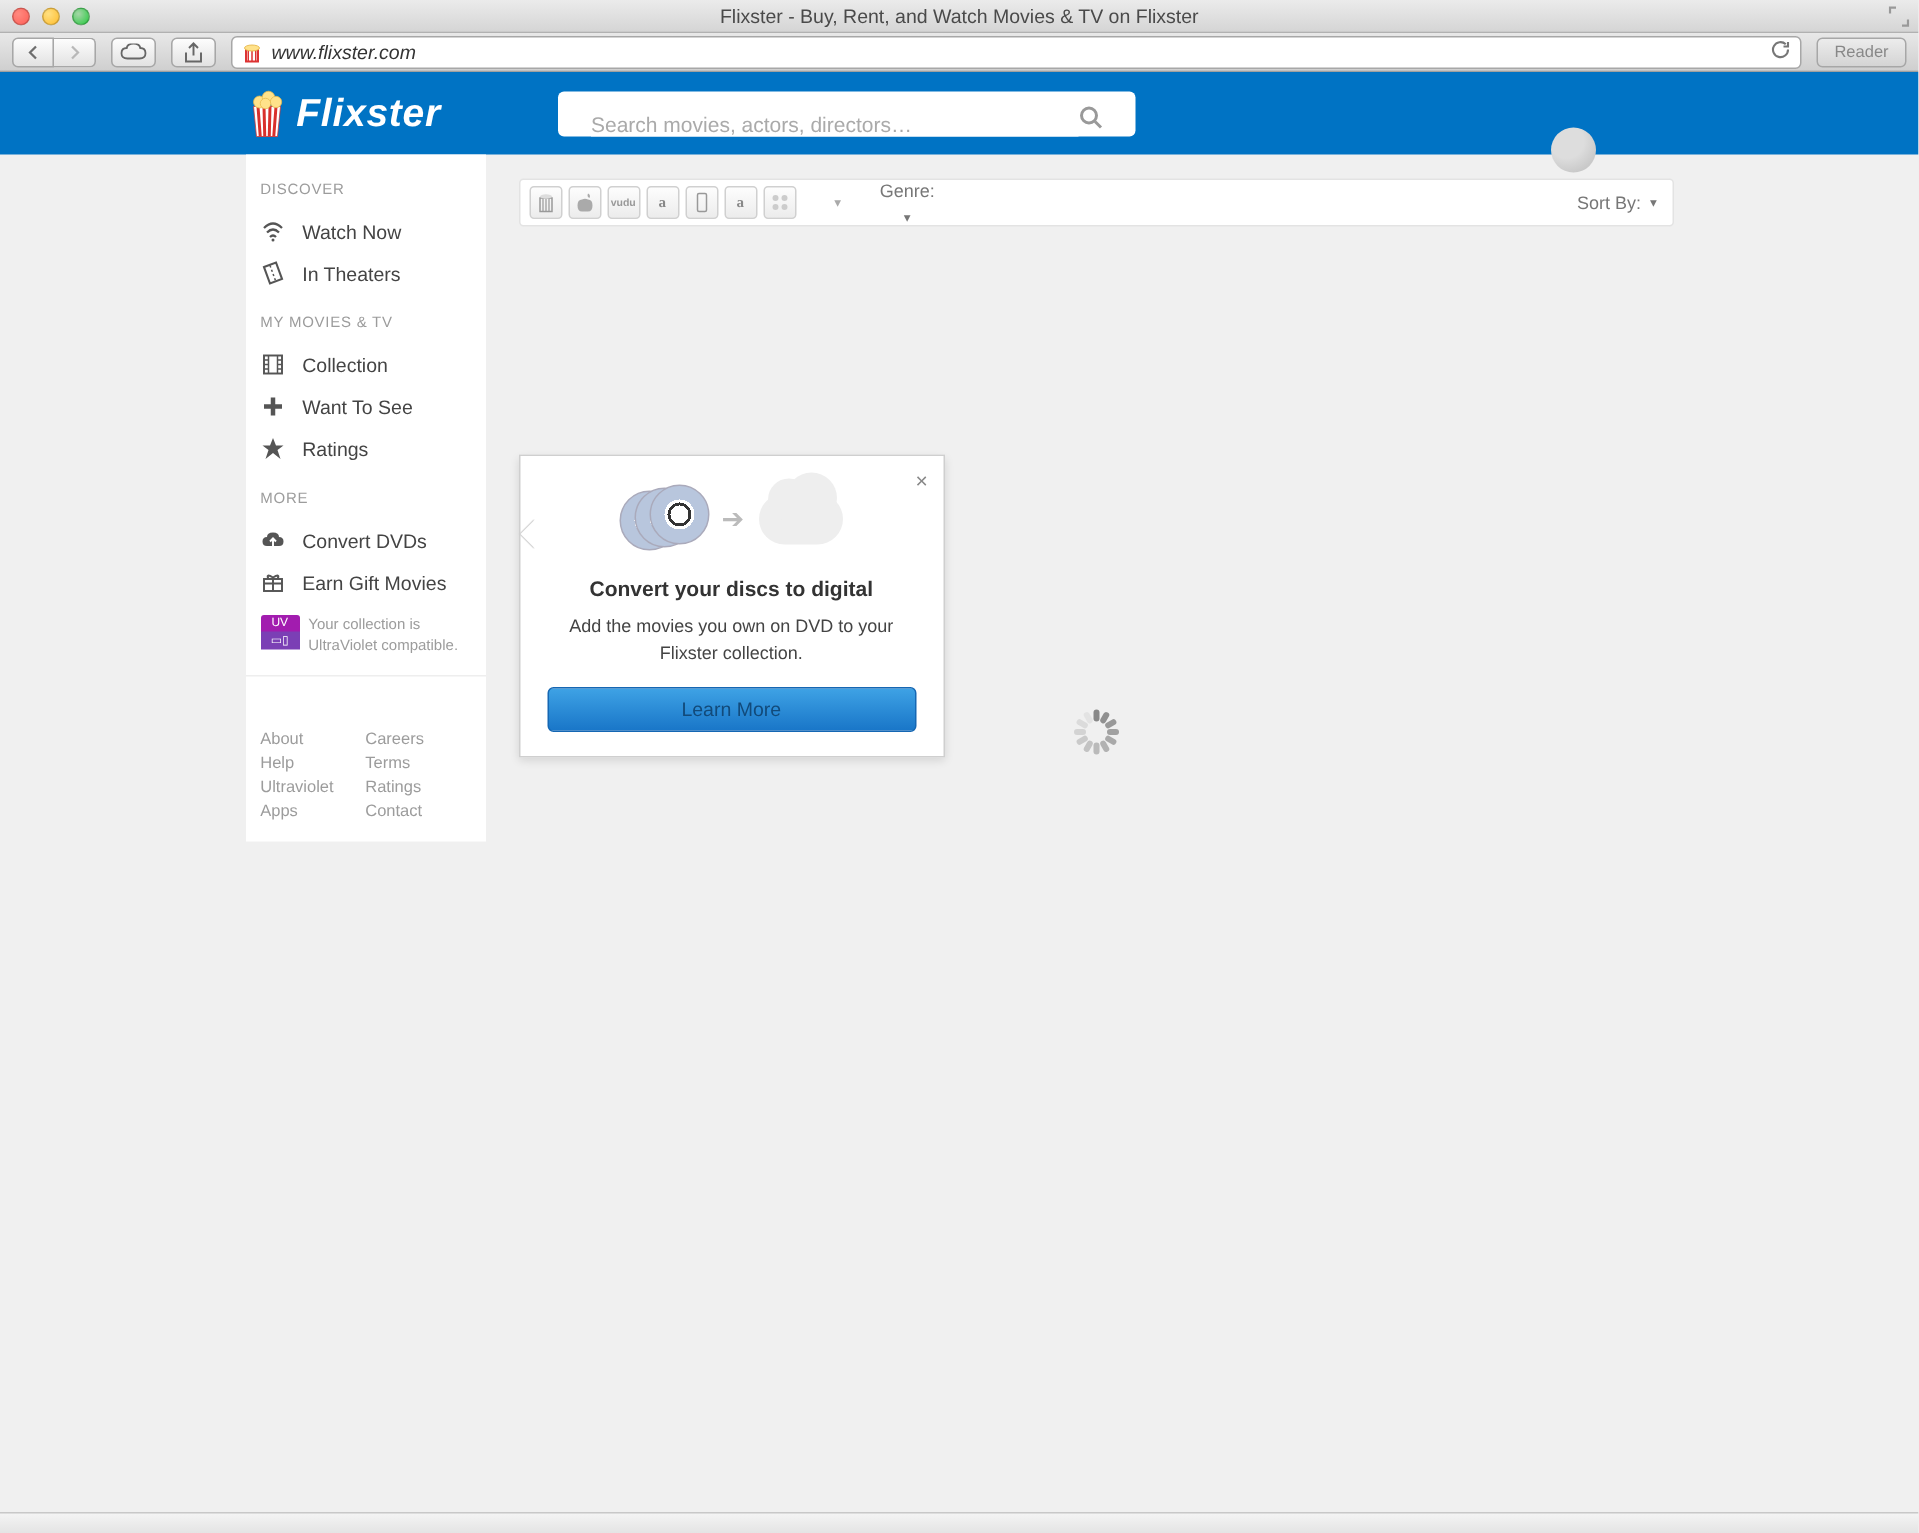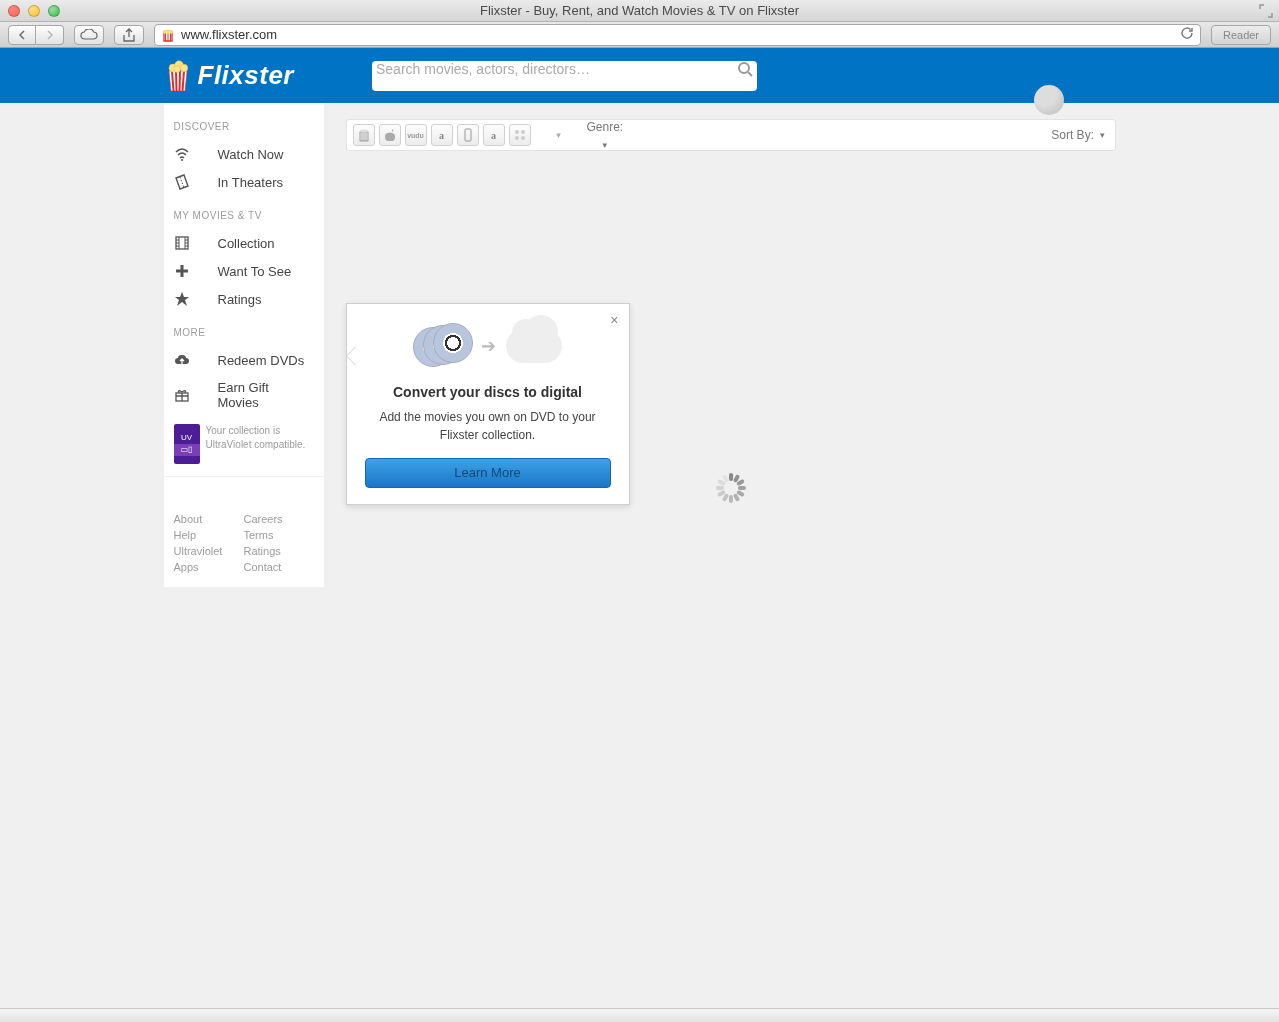--- a/index.html
+++ b/index.html
@@ -49,21 +49,21 @@
 }
 .url-bar {
   flex: 1; height: 22px; background: #fff; border: 1px solid #a7a7a7;
   border-radius: 4px; display: flex; align-items: center; padding: 0 6px; gap: 6px;
 }
 .favicon {
   width: 14px; height: 14px;
   display: inline-flex; align-items: center; justify-content: center;
 }
 .favicon svg { width: 14px; height: 14px; }
-.url-text { font-size: 13px; color: #333; }
+.url-text { font-size: 13px; color: #333; font-style: italic; }
 .reload { color: #777; font-size: 13px; margin-left: 4px; }
 .reader-btn {
   width: 60px; height: 20px; background: linear-gradient(to bottom,#ececec,#d4d4d4);
   border: 1px solid #a7a7a7; border-radius: 4px; font-size: 11px; color: #888;
   display: flex; align-items: center; justify-content: center;
 }
 
 
 .page { position: relative; background: #f0f0f0; height: calc(1022px - 48px); }
 
@@ -73,42 +73,42 @@
   display: flex; align-items: center;
 }
 .site-inner { width: 952px; margin: 0 auto; display: flex; align-items: center; }
 .logo { display: flex; align-items: center; gap: 6px; color: #fff; font-size: 26px; font-weight: bold; font-style: italic; letter-spacing: 0.5px; }
 .popcorn {
   width: 28px; height: 34px; display: inline-block;
 }
 .popcorn svg { width: 28px; height: 34px; }
 .search-box {
   margin-left: 78px; width: 385px; height: 30px; background: #fff;
-  border-radius: 4px; display: flex; align-items: flex-start; padding: 0 4px;
+  border-radius: 4px; display: flex; align-items: flex-end; padding: 0 22px;
 }
 .search-box input {
   flex: 1; border: none; outline: none; font-size: 14px; color: #333;
 }
 .search-box input::placeholder { color: #aaa; }
 .search-icon { color: #888; }
 
 
 .body-wrap { width: 952px; margin: 0 auto; display: flex; align-items: flex-start; position: relative; }
 
 
 .sidebar { width: 160px; background: #fff; padding: 18px 0 14px 0; }
 .section-label { font-size: 10px; letter-spacing: 0.5px; color: #9c9c9c; padding: 0 10px 8px 10px; }
 .side-item {
-  display: flex; align-items: center; gap: 28px;
+  display: flex; align-items: center; gap: 12px;
   padding: 6px 10px; font-size: 13px; color: #444; cursor: pointer;
 }
 .side-icon { width: 16px; height: 16px; color: #555; display: flex; align-items: center; justify-content: center; }
 .section-gap { height: 14px; }
 .uv-note { display: flex; gap: 6px; padding: 8px 10px 12px 10px; align-items: flex-start; }
-.uv-badge { width: 26px; height: 40px; background: #4c1d95; border-radius: 2px; display: flex; flex-direction: column; align-items: center; justify-content: center; color: #fff; font-size: 8px; line-height: 1; }
+.uv-badge { width: 26px; height: 22px; background: #a21caf; border-radius: 2px; display: flex; flex-direction: column; align-items: center; justify-content: center; color: #fff; font-size: 8px; line-height: 1; }
 .uv-badge .bot { background: #7b3fb5; width: 100%; text-align: center; padding: 2px 0; font-size: 8px; }
 .uv-text { font-size: 10px; color: #9c9c9c; line-height: 1.4; }
 .footer-links { display: flex; padding: 8px 10px 0 10px; border-top: 1px solid #eee; }
 .footer-col { flex: 1; display: flex; flex-direction: column; gap: 4px; margin-top: 28px; }
 .footer-col a { font-size: 11px; color: #9c9c9c; text-decoration: none; }
 
 
 .main { flex: 1; position: relative; margin-left: 22px; }
 .filter-bar {
   height: 32px; background: #fff; border: 1px solid #e3e3e3; border-radius: 3px;
@@ -344,21 +344,21 @@
       <div class="section-gap"></div>
       <div class="section-label">MORE</div>
 
       <div class="side-item">
         <span class="side-icon">
             <svg width="16" height="16" viewBox="0 0 16 16">
               <path d="M4 12 Q1 12 1 9 Q1 6 4 6 Q4 3 8 3 Q12 3 12 6 Q15 6 15 9 Q15 12 12 12 Z" fill="#555"></path>
               <path d="M8 12 L8 7 M6 9 L8 7 L10 9" stroke="#fff" stroke-width="1.3" fill="none"></path>
             </svg>
           </span>
-        <span>Redeem DVDs</span>
+        <span>Convert DVDs</span>
       </div>
       <div class="side-item">
         <span class="side-icon">
             <svg width="16" height="16" viewBox="0 0 16 16">
               <rect x="2" y="6" width="12" height="8" fill="none" stroke="#555" stroke-width="1.3"></rect>
               <path d="M8 6 L8 14 M2 9 L14 9" stroke="#555" stroke-width="1.3"></path>
               <path d="M5 6 Q3 2 8 5 Q13 2 11 6" fill="none" stroke="#555" stroke-width="1.3"></path>
             </svg>
           </span>
         <span>Earn Gift Movies</span>

